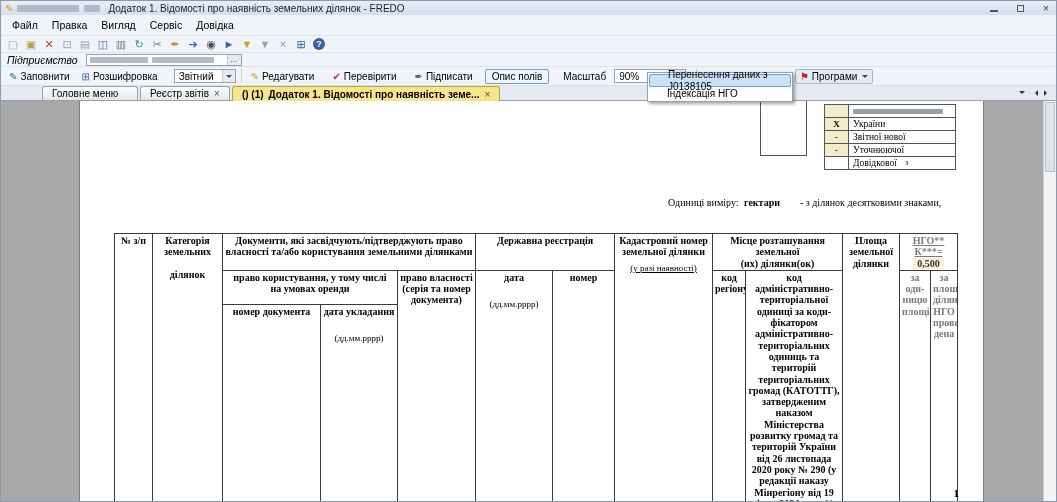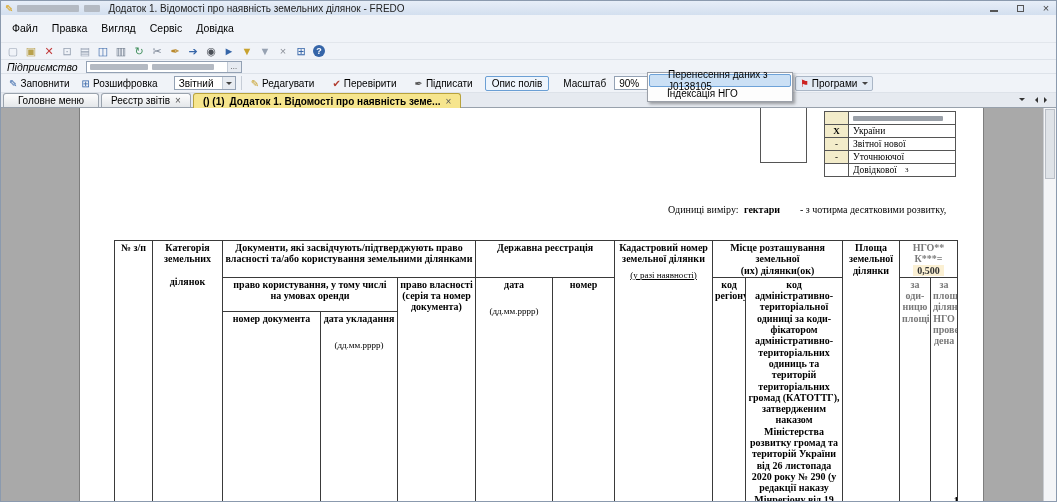--- a/index.html
+++ b/index.html
@@ -12,21 +12,21 @@
               padding:0 4px; font-size:10px; color:#222; position:relative; flex:0 0 auto; }
   .app-pencil { color:#d99b00; font-size:10px; margin-right:4px; }
   .redact { display:inline-block; background:#b4bac3; border-radius:1px; height:7px; }
   .win-btns { position:absolute; right:4px; top:0; height:14px; display:flex; align-items:center; gap:14px; }
   .wb { color:#444; cursor:default; display:flex; align-items:center; justify-content:center; width:12px; height:12px; }
   .wb-min i { display:block; width:8px; height:2px; background:#555; margin-top:5px; }
   .wb-restore i { display:block; width:7px; height:7px; border:1px solid #555; }
   .wb-close { font-size:11px; line-height:10px; }
 
   
-  .menubar { height:28px; display:flex; align-items:center; padding-left:4px; font-size:10.5px;
+  .menubar { height:21px; display:flex; align-items:center; padding-left:4px; font-size:10.5px;
              background:#f0f3f8; border-bottom:1px solid #e2e6ec; flex:0 0 auto; }
   .menu-item { padding:0 7px; height:13px; line-height:13px; }
 
   
   .toolbar1 { height:17px; display:flex; align-items:center; padding-left:4px; gap:2px;
               background:#f0f3f8; border-bottom:1px solid #dde2e9; flex:0 0 auto; }
   .tbi { width:16px; height:15px; display:flex; align-items:center; justify-content:center;
          font-size:11px; line-height:15px; }
   .tbi-circle { background:#3565a8; color:#fff !important; border-radius:50%; width:12px; height:12px;
                 font-size:9px; font-weight:bold; margin-left:2px; }
@@ -99,21 +99,21 @@
   .u-unit { width:56px; font-weight:bold; }
 
   
   .main-table { position:absolute; left:34px; top:132px; border-collapse:collapse; table-layout:fixed; width:843px; }
   .main-table td { border:1px solid #3a3a3a; padding:1px 2px; vertical-align:top; text-align:center;
                    font-size:10px; font-weight:bold; line-height:1.13; overflow:hidden; }
   .pl { white-space:pre-line; }
   .fmt { font-weight:normal; font-size:9px; display:block;margin-top:16px; }
   .note { font-weight:normal; font-size:9px; margin-top:5px;text-decoration:underline; }
   .ngo-cell { color:#7a7a7a; font-weight:normal; font-size:9px; }
-  .ngo-head { color:#7a7a7a; font-weight:normal; font-size:9.5px; vertical-align:middle; }
+  .ngo-head { color:#7a7a7a; font-weight:normal; font-size:9.5px; vertical-align:middle;text-decoration:underline; }
   .kbox { display:inline-block; background:#fbf0d3; color:#333; padding:0 4px; min-width:28px; text-align:right; }
   .page-num { position:absolute; right:24px; top:386px; font-size:11px; font-weight:bold; }
 
   
   .prog-menu { position:absolute; left:646px; top:71px; width:146px; background:#fdfdfd;
                border:1px solid #9a9fa8; box-shadow:2px 2px 3px rgba(0,0,0,.35); padding:1px; z-index:40;
                font-size:10px; }
   .prog-item { height:13px; line-height:12px; padding-left:18px; display:flex; align-items:center; }
   .prog-item.hl { background:#cbe0f5; border:1px solid #6da2d8; border-radius:2px; height:13px; }
 </style>
@@ -221,21 +221,21 @@
       <span class="caret"></span>
     </div>
     <div class="abtn programs-btn" style="margin-left:10px;">
       <span class="aicon ic-flag">⚑</span>
       <span>Програми</span>
       <span class="caret"></span>
     </div>
   </div>
 
   <div class="tabbar">
-    <div class="tab" style="width:96px; justify-content:center;">
+    <div class="tab" style="width:96px; justify-content:flex-start;margin-left:39px;">
       <span>Головне меню</span>
     </div>
     <div class="tab">
       <span>Реєстр звітів</span>
       <span class="tab-close">×</span>
     </div>
     <div class="tab active">
       <span>() (1)</span>
       <span>Додаток 1. Відомості про наявність земе...</span>
       <span class="tab-close">×</span>
@@ -278,21 +278,21 @@
               <sup>3</sup>
             </span>
         </div>
       </div>
 
 
       <div class="units">
         <div class="u-row">
           <span class="u-label">Одиниці виміру:</span>
           <span class="u-unit">гектари</span>
-          <span>- з чотирма десятковими розвитку,</span>
+          <span>- з ділянок десятковими знаками,</span>
         </div>
       </div>
 
       <table class="main-table">
         <colgroup>
           <col style="width:38px">
             <col style="width:70px">
             <col style="width:98px">
             <col style="width:77px">
           <col style="width:78px">

